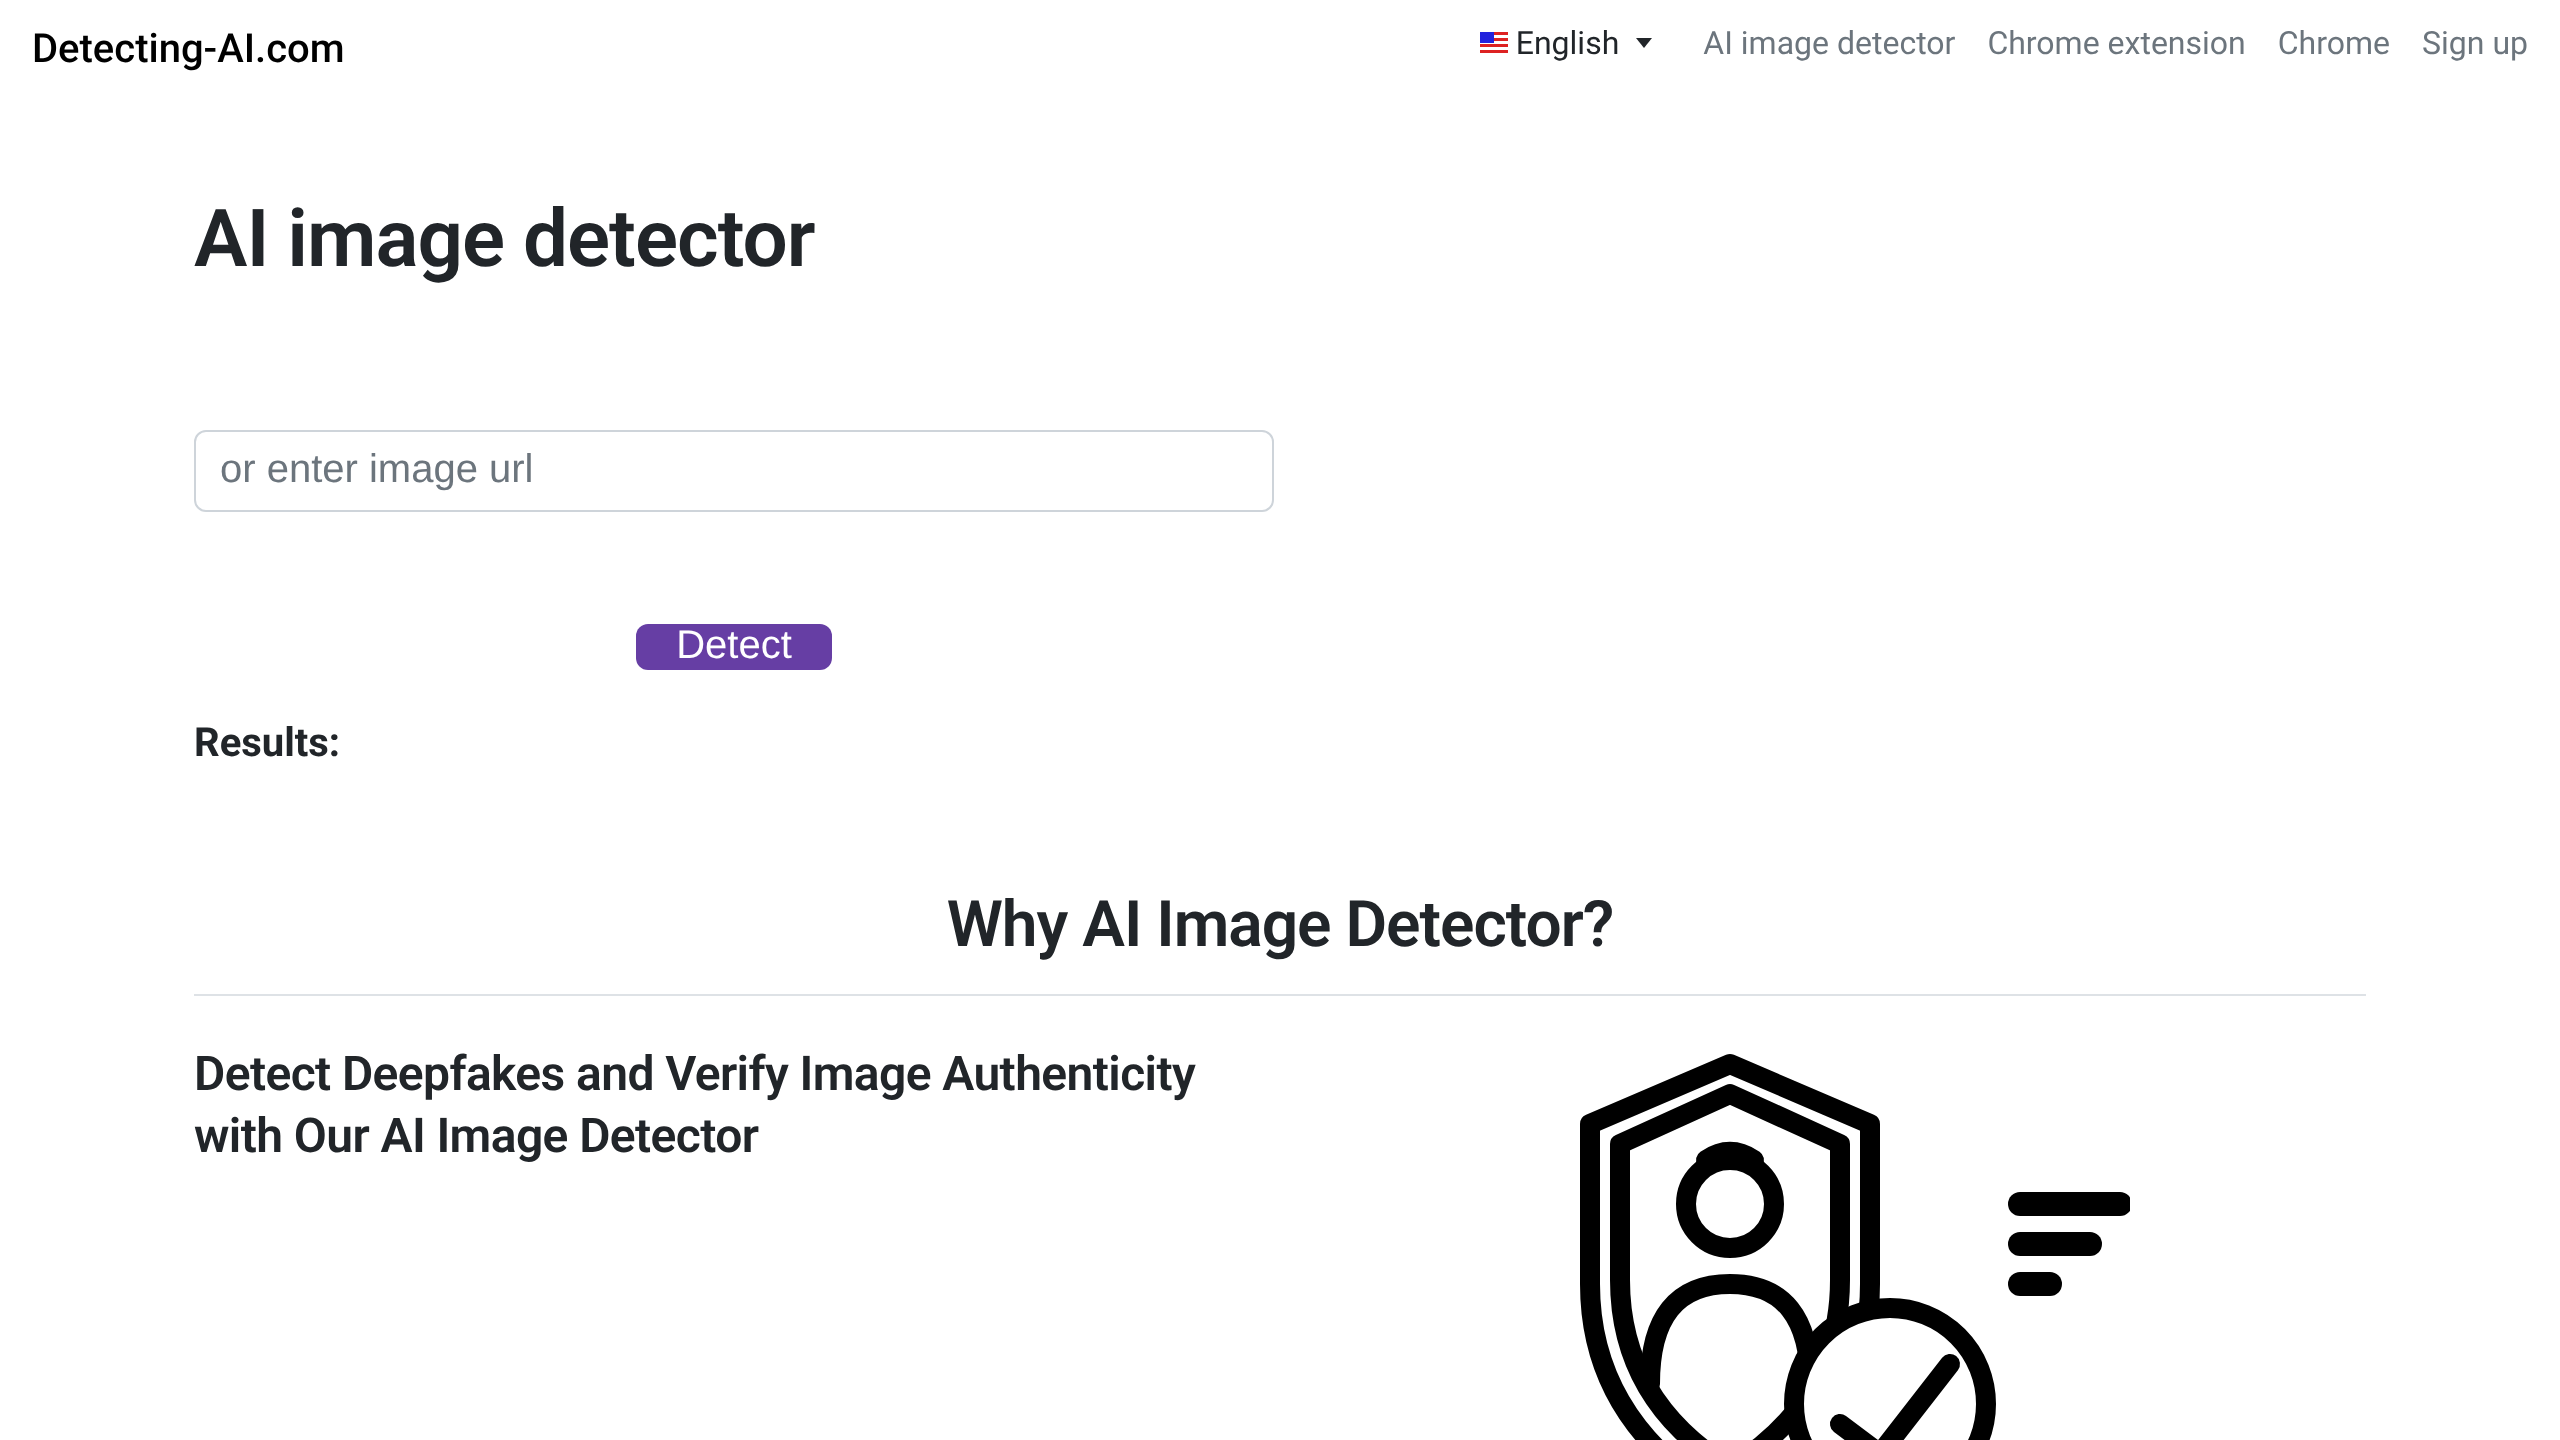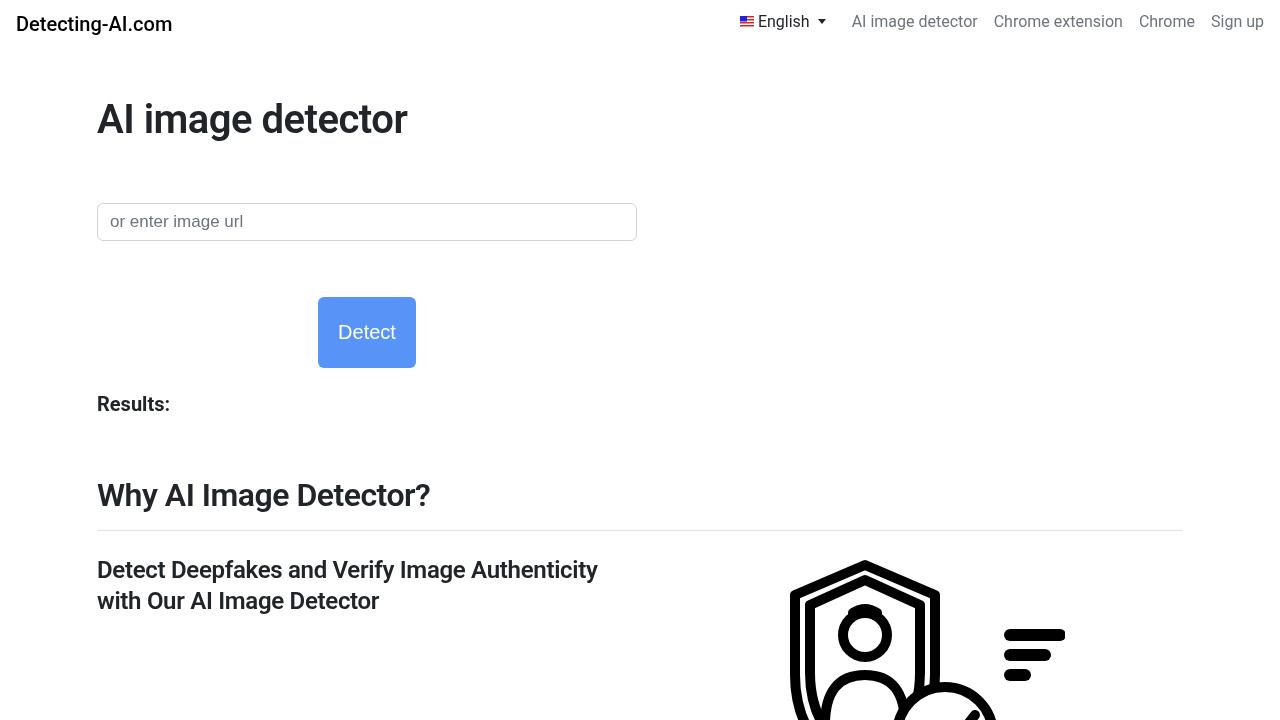--- a/index.html
+++ b/index.html
@@ -12,28 +12,28 @@
     .caret { border-left: 4px solid transparent; border-right: 4px solid transparent; border-top: 5px solid #212529; display: inline-block; margin-left: 4px; }
     .nav-links { display: flex; gap: 16px; }
     .nav-link { color: #6c757d; text-decoration: none; font-size: 16px; }
     .container { max-width: 1110px; margin: 0 auto; padding: 0 12px; }
     .page-title { font-size: 40px; font-weight: 600; margin-top: 48px; margin-bottom: 24px; letter-spacing: -0.5px; }
     .row { display: flex; gap: 24px; flex-wrap: wrap; }
     .col-left { flex: 0 0 540px; max-width: 540px; }
     .col-right { flex: 0 0 540px; max-width: 540px; }
     .choose-image { display: flex; align-items: center; justify-content: center; width: 100%; padding: 12px; background: #f8f9fa; border-radius: 6px; cursor: pointer; font-size: 16px; color: #212529; }
     .cam-icon { width: 16px; height: 14px; margin-right: 2px; }
-    .url-input { width: 100%; margin-top: 36px; padding: 8px 12px; font-size: 17px; border: 1px solid #ced4da; border-radius: 6px; color: #212529; }
+    .url-input { width: 100%; margin-top: 48px; padding: 8px 12px; font-size: 20px; border: 1px solid #ced4da; border-radius: 6px; color: #212529; }
     .url-input::placeholder { color: #6c757d; }
     .detect-wrap { text-align: center; margin-top: 56px; }
-    .detect-btn { background: #3b82f6; color: #fff; border: none; padding: 24px 20px; font-size: 20px; border-radius: 6px; cursor: pointer; opacity: 0.85; }
+    .detect-btn { background: #4c1d95; color: #fff; border: none; padding: 0 20px; font-size: 20px; border-radius: 6px; cursor: pointer; opacity: 0.85; }
     .results-label { font-size: 20px; font-weight: 700; margin-bottom: 12px; }
     .results-card { border: 1px solid #dee2e6; border-radius: 6px; padding: 16px; min-height: 76px; }
     .results-text { color: #212529; font-size: 16px; }
-    .why-title { font-size: 32px; font-weight: 600; margin-top: 48px; letter-spacing: -0.5px; }
+    .why-title { font-size: 32px; font-weight: 600; text-align: center; margin-top: 48px; letter-spacing: -0.5px; }
     hr { border: none; border-top: 1px solid #dee2e6; margin: 16px 0 24px 0; }
     .row2 { display: flex; gap: 24px; }
     .col2-left { flex: 0 0 525px; max-width: 525px; }
     .col2-right { flex: 1; display: flex; align-items: flex-start; justify-content: center; }
     .section-title { font-size: 24px; font-weight: 600; letter-spacing: -0.3px; line-height: 1.3; margin-bottom: 12px; }
     .illustration { width: 300px; height: auto; }
   </style>
 </head>
 <body>
 

